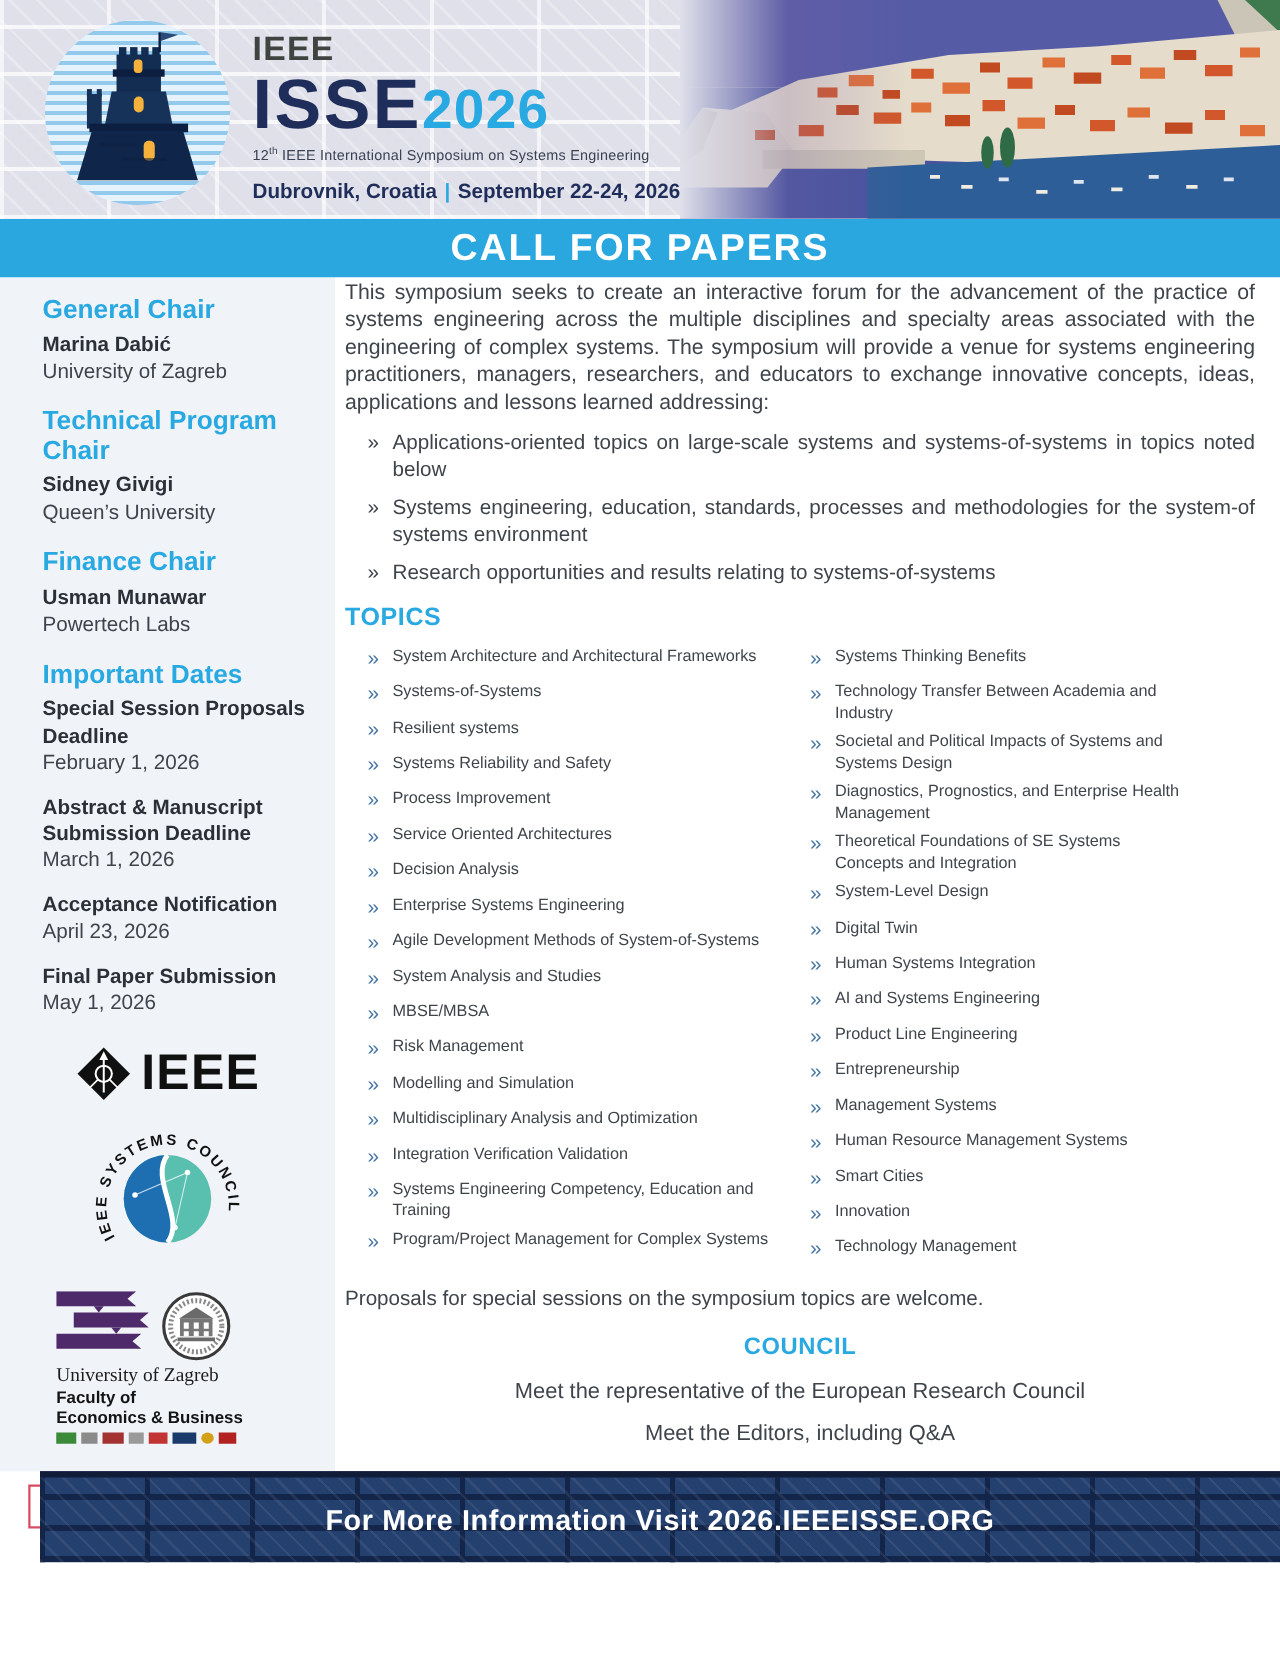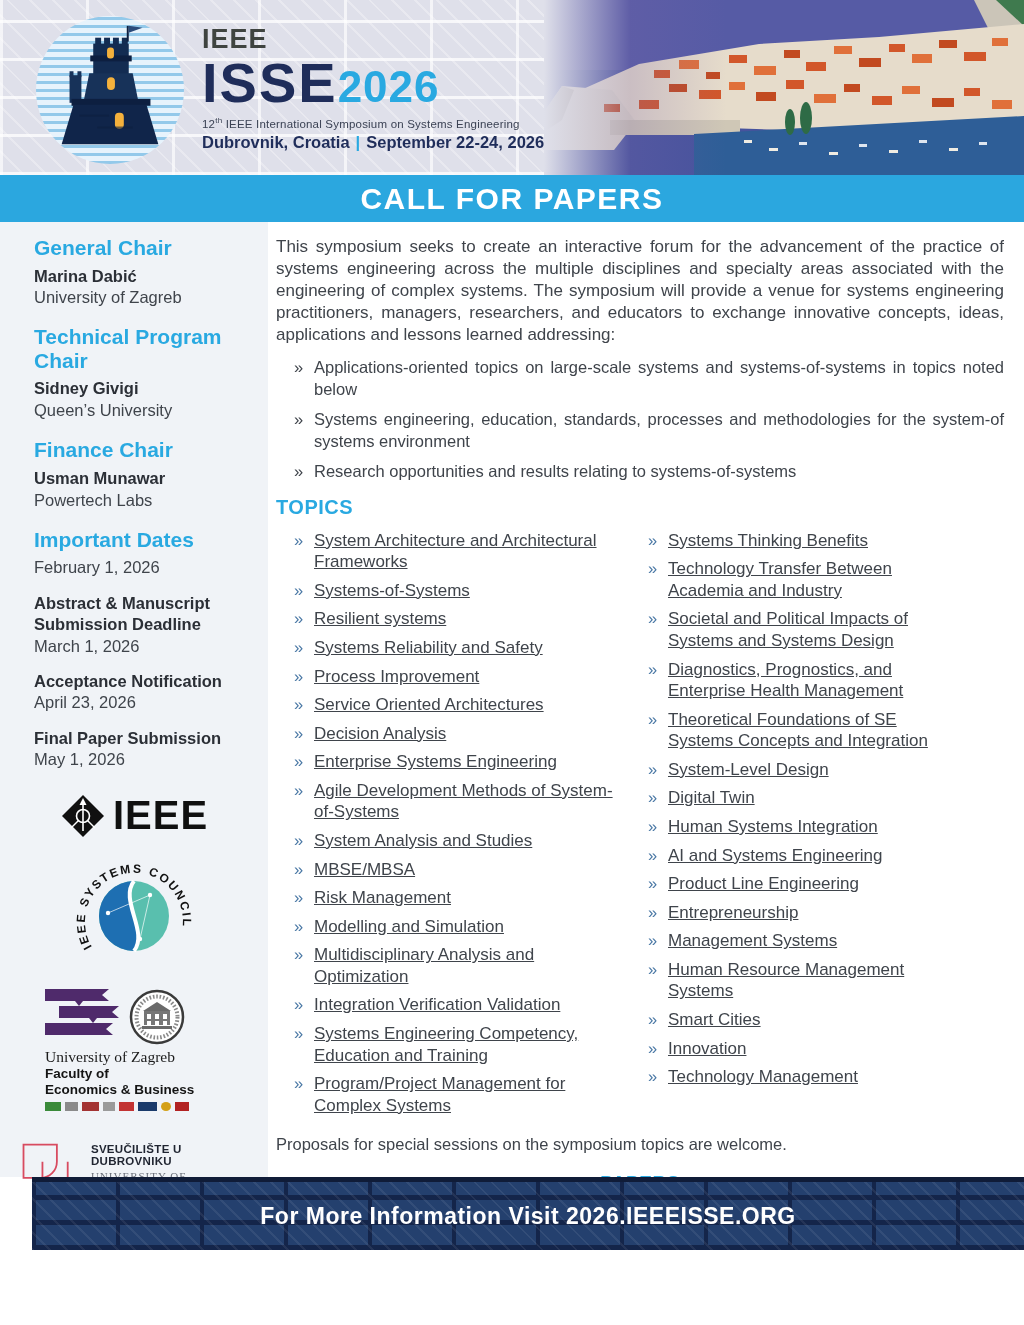--- a/index.html
+++ b/index.html
@@ -21,21 +21,21 @@
   .castle-badge { position:absolute; left:36px; top:16px; width:148px; height:148px; border-radius:50%;
     background:repeating-linear-gradient(0deg,#93c9ea 0 3px,#e7f3fc 3px 8px); overflow:hidden; }
   .castle-badge svg { position:absolute; left:0; top:0; }
   .title-block { position:absolute; left:202px; top:26px; }
   .org-line { font-size:27px; font-weight:800; letter-spacing:1px; color:#3f4440; line-height:1; }
   .acro-line { display:flex; align-items:baseline; margin-top:2px; line-height:1; }
   .acro { font-size:56px; font-weight:800; letter-spacing:2px; color:#1f2d5a; }
   .year { font-size:44px; font-weight:800; letter-spacing:1px; color:#29a9e1; }
   .subtitle { font-size:11.5px; color:#3b4254; margin-top:5px; letter-spacing:.2px; }
   .subtitle sup { font-size:8px; }
-  .loc-line { margin-top:3px; font-size:16.5px; font-weight:700; color:#1f2d5a; }
+  .loc-line { margin-top:13px; font-size:16.5px; font-weight:700; color:#1f2d5a; }
   .loc-sep { color:#29a9e1; margin:0 6px; font-weight:700; }
 
   
   .banner { height:47px; flex:0 0 47px; background:#2ba7df; display:flex; align-items:center; justify-content:center; }
   .banner-title { color:#fff; font-size:30px; font-weight:800; letter-spacing:1.5px; }
 
   
   .content { flex:1 1 auto; display:flex; min-height:0; }
   .sidebar { flex:0 0 268px; background:#f0f3f7; padding:14px 14px 0 34px; }
   .s-heading { color:#29a9e1; font-size:21px; font-weight:800; line-height:1.12; margin-bottom:6px; }
@@ -54,34 +54,34 @@
   .zagreb-block { margin-top:12px; width:178px; }
   .zagreb-marks { display:flex; align-items:flex-start; gap:6px; }
   .zagreb-univ { font-family:"Liberation Serif", serif; font-size:15.5px; color:#1c1c1c; margin-top:3px; }
   .zagreb-fac { font-size:13.5px; font-weight:800; color:#141414; line-height:1.2; }
   .badge-strip { display:flex; gap:4px; align-items:center; margin-top:4px; }
   .badge-strip span { display:inline-block; height:9px; }
   .dubrovnik-block { margin-top:26px; display:flex; align-items:center; gap:16px; width:230px; }
   .du-text1 { font-size:11.5px; font-weight:800; color:#1f2430; letter-spacing:.3px; }
   .du-text2 { font-family:"Liberation Serif", serif; font-size:11px; color:#6a6f7a; letter-spacing:1px; margin-top:3px; }
 
-  .main { flex:1 1 auto; background:#fff; padding:14px 20px 0 8px; color:#3f444b; }
+  .main { flex:1 1 auto; background:#fff; padding:1px 20px 0 8px; color:#3f444b; }
   .intro { font-size:17px; line-height:1.3; text-align:justify; }
   .ibullets { margin-top:11px; padding-left:18px; }
   .ib { display:flex; margin-bottom:9px; }
   .bm { flex:0 0 20px; font-size:16.5px; line-height:1.3; }
   .ib .bt { font-size:16.5px; line-height:1.3; text-align:justify; }
   .topics-bm { color:#4a78a5; }
   .section-heading { color:#29a9e1; font-size:20px; font-weight:800; letter-spacing:.5px; margin-top:13px; }
   .topics { display:flex; gap:24px; padding-left:18px; margin-top:11px; }
   .topics ul { list-style:none; }
   .col-left { width:330px; }
   .col-right { width:300px; }
   .topics li { display:flex; margin-bottom:7px; }
-  .topics .bt { font-size:17px; line-height:1.27;text-decoration:underline; }
+  .topics .bt { font-size:13px; line-height:1.27; }
   .special-note { font-size:16.5px; margin-top:12px; }
   .panels-heading { color:#29a9e1; font-size:19px; font-weight:800; letter-spacing:.5px; text-align:center; margin-top:18px; }
   .panel-line { text-align:center; font-size:17.5px; margin-top:13px; color:#3f444b; }
 
   
   .footer { flex:0 0 73px; height:73px; display:flex; align-items:center; justify-content:center;
     border-top:5px solid #101c38;
     background-color:#24406e;
     background-image:
       repeating-linear-gradient(45deg, rgba(255,255,255,.07) 0 2px, transparent 2px 12px),
@@ -210,20 +210,21 @@
 
       <div class="chair-block">
         <div class="s-heading">Finance Chair</div>
         <div class="chair-name">Usman Munawar</div>
         <div class="chair-aff">Powertech Labs</div>
       </div>
 
       <div class="dates-block">
         <div class="s-heading">Important Dates</div>
         <div class="date-item">
+          <div class="date-label">Special Session Proposals Deadline</div>
           <div class="date-value">February 1, 2026</div>
         </div>
         <div class="date-item">
           <div class="date-label">Abstract &amp; Manuscript Submission Deadline</div>
           <div class="date-value">March 1, 2026</div>
         </div>
         <div class="date-item">
           <div class="date-label">Acceptance Notification</div>
           <div class="date-value">April 23, 2026</div>
         </div>
@@ -469,21 +470,21 @@
             </li>
           <li>
               <span class="bm topics-bm">»</span>
               <span class="bt">Technology Management</span>
             </li>
         </ul>
       </div>
 
       <p class="special-note">Proposals for special sessions on the symposium topics are welcome.</p>
 
-      <div class="panels-heading">PAPERS</div>
+      <div class="panels-heading">COUNCIL</div>
       <div class="panel-line">Meet the representative of the European Research Council</div>
       <div class="panel-line">Meet the Editors, including Q&amp;A</div>
     </div>
   </div>
 
   <div class="footer">
     <div class="footer-text">For More Information Visit 2026.IEEEISSE.ORG</div>
   </div>
 
 </div>

